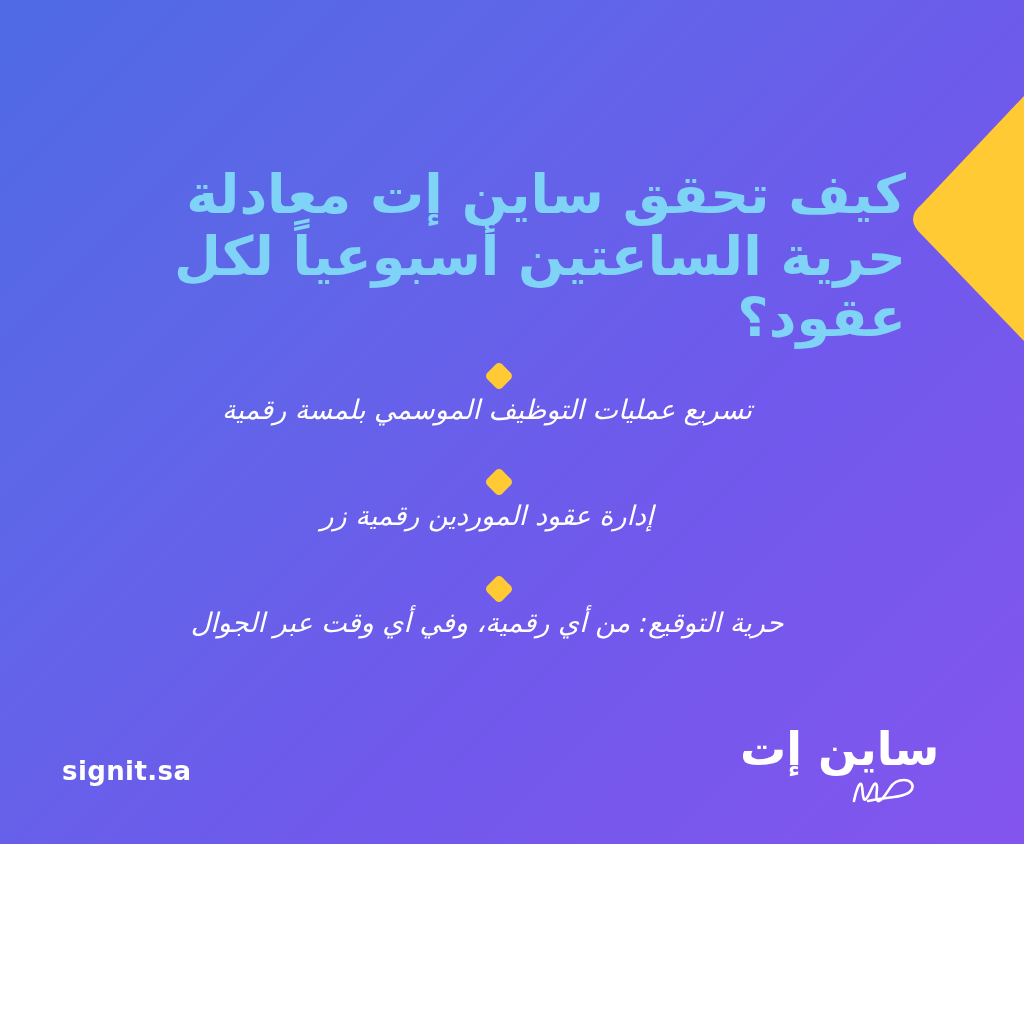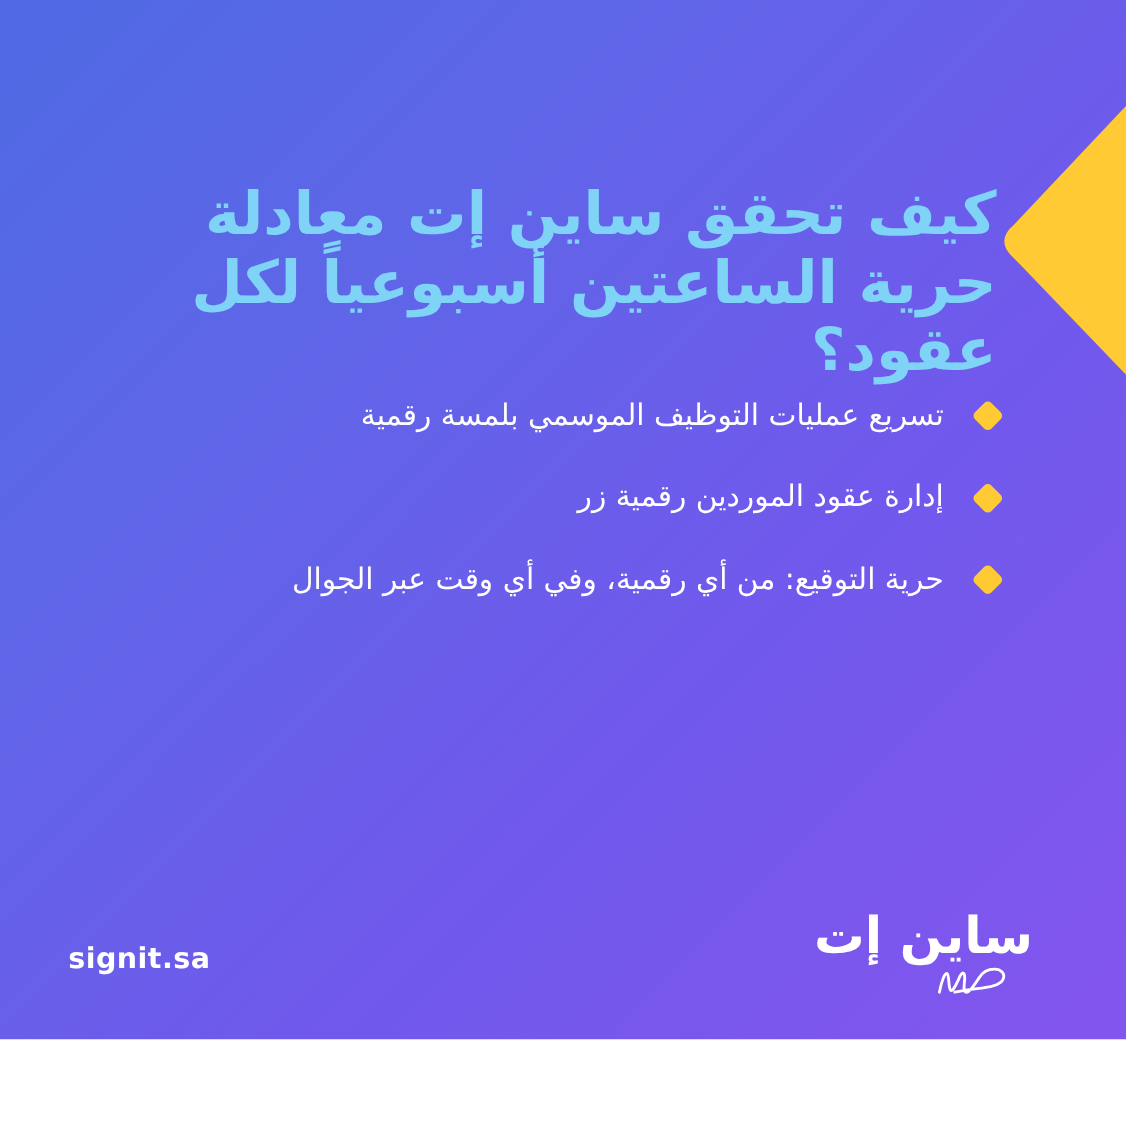--- a/index.html
+++ b/index.html
@@ -4,21 +4,21 @@
 <title>Signit Social Card</title>
 <style>
   html, body {
     margin: 0;
     padding: 0;
     background: #ffffff;
   }
   #card {
     position: relative;
     width: 1024px;
-    height: 945px;
+    height: 844px;
     overflow: hidden;
     background: linear-gradient(135deg, #4f6ae4 0%, #5f66e8 30%, #7059ec 62%, #8355ee 100%);
     font-family: "DejaVu Sans", "Liberation Sans", sans-serif;
     direction: rtl;
   }
 
   
   .chevron-wrap {
     position: absolute;
     top: 96px;
@@ -52,25 +52,26 @@
     top: 360px;
     right: 110px;
     left: 60px;
     list-style: none;
     margin: 0;
     padding: 0;
     direction: rtl;
   }
   .bullet-item {
     display: flex;
-    flex-direction: row;
+    flex-direction: column;
     align-items: center;
     justify-content: flex-end;
     margin-bottom: 38px;
     min-height: 34px;
+    font-style: italic;
   }
   .bullet-marker {
     flex: 0 0 auto;
     width: 32px;
     height: 32px;
     margin-left: 24px;
   }
   .bullet-marker svg { display: block; }
   .bullet-text {
     flex: 1 1 auto;

